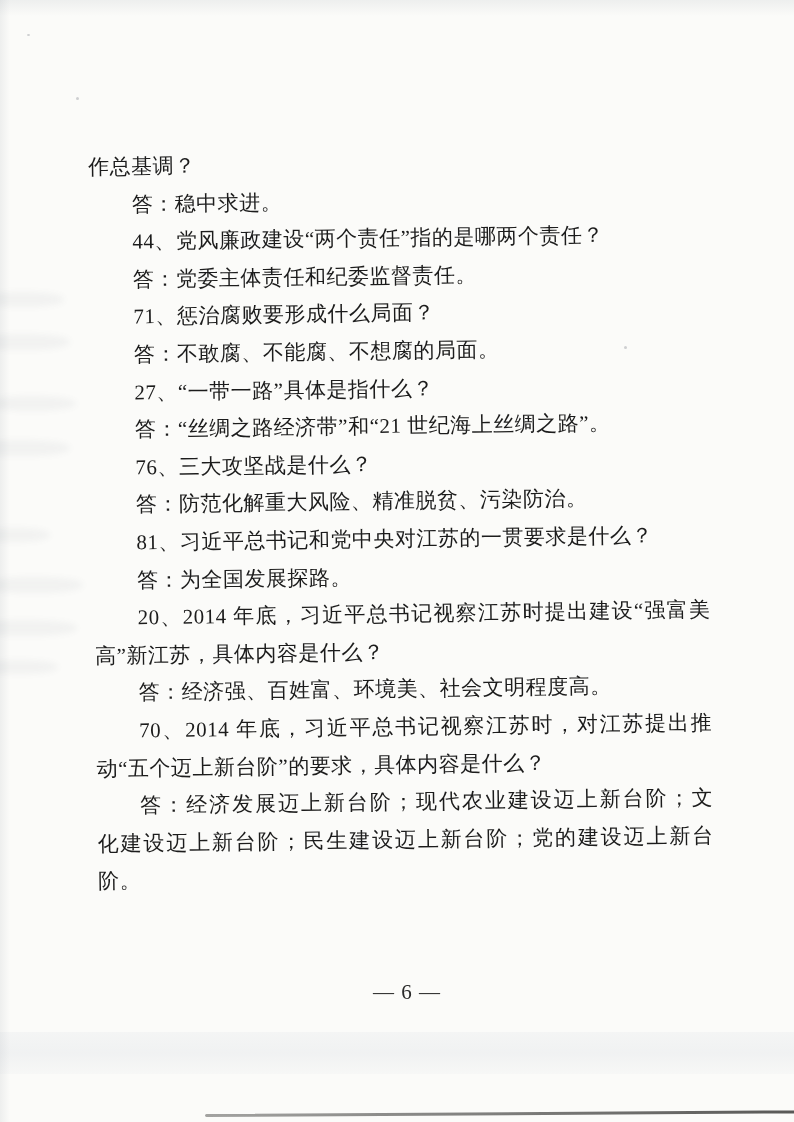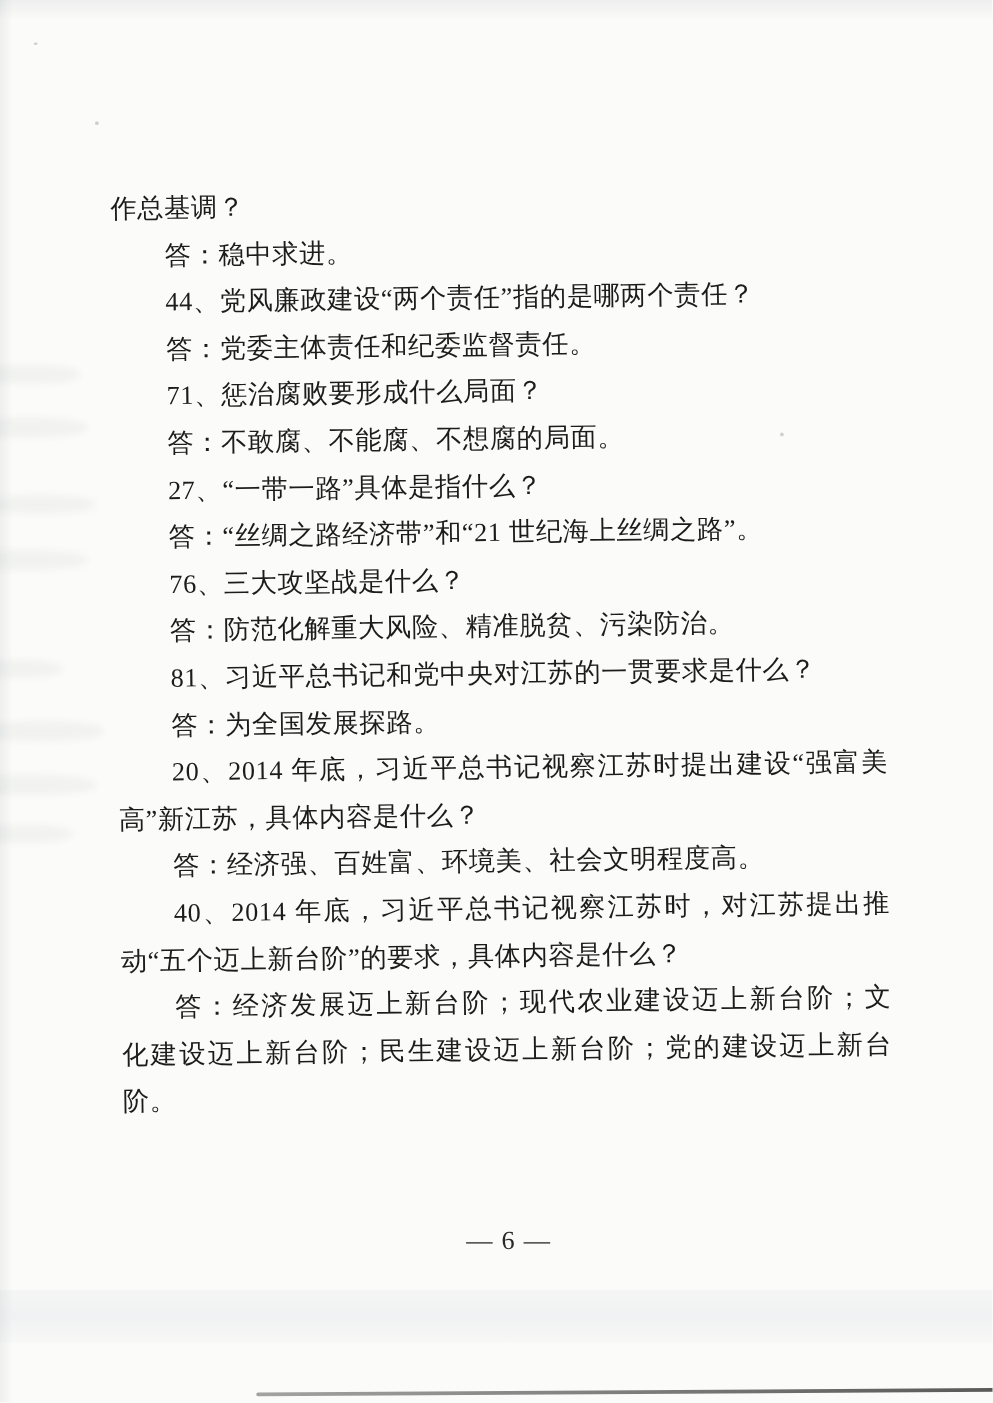--- a/index.html
+++ b/index.html
@@ -116,21 +116,21 @@
   <div class="doc-line indent">答：不敢腐、不能腐、不想腐的局面。</div>
   <div class="doc-line indent"><span class="num">27</span>、“一带一路”具体是指什么？</div>
   <div class="doc-line indent">答：“丝绸之路经济带”和“<span class="num">21</span> 世纪海上丝绸之路”。</div>
   <div class="doc-line indent"><span class="num">76</span>、三大攻坚战是什么？</div>
   <div class="doc-line indent">答：防范化解重大风险、精准脱贫、污染防治。</div>
   <div class="doc-line indent"><span class="num">81</span>、习近平总书记和党中央对江苏的一贯要求是什么？</div>
   <div class="doc-line indent">答：为全国发展探路。</div>
   <div class="doc-line indent stretch"><span class="num">20</span>、<span class="num">2014</span> 年底，习近平总书记视察江苏时提出建设“强富美</div>
   <div class="doc-line">高”新江苏，具体内容是什么？</div>
   <div class="doc-line indent">答：经济强、百姓富、环境美、社会文明程度高。</div>
-  <div class="doc-line indent stretch"><span class="num">40</span>、<span class="num">2014</span> 年底，习近平总书记视察江苏时，对江苏提出推</div>
+  <div class="doc-line indent stretch"><span class="num">70</span>、<span class="num">2014</span> 年底，习近平总书记视察江苏时，对江苏提出推</div>
   <div class="doc-line">动“五个迈上新台阶”的要求，具体内容是什么？</div>
   <div class="doc-line indent stretch">答：经济发展迈上新台阶；现代农业建设迈上新台阶；文</div>
   <div class="doc-line stretch">化建设迈上新台阶；民生建设迈上新台阶；党的建设迈上新台</div>
   <div class="doc-line">阶。</div>
 </div>
 
 <div class="footer-row">
   <span>— 6 —</span>
 </div>
 

